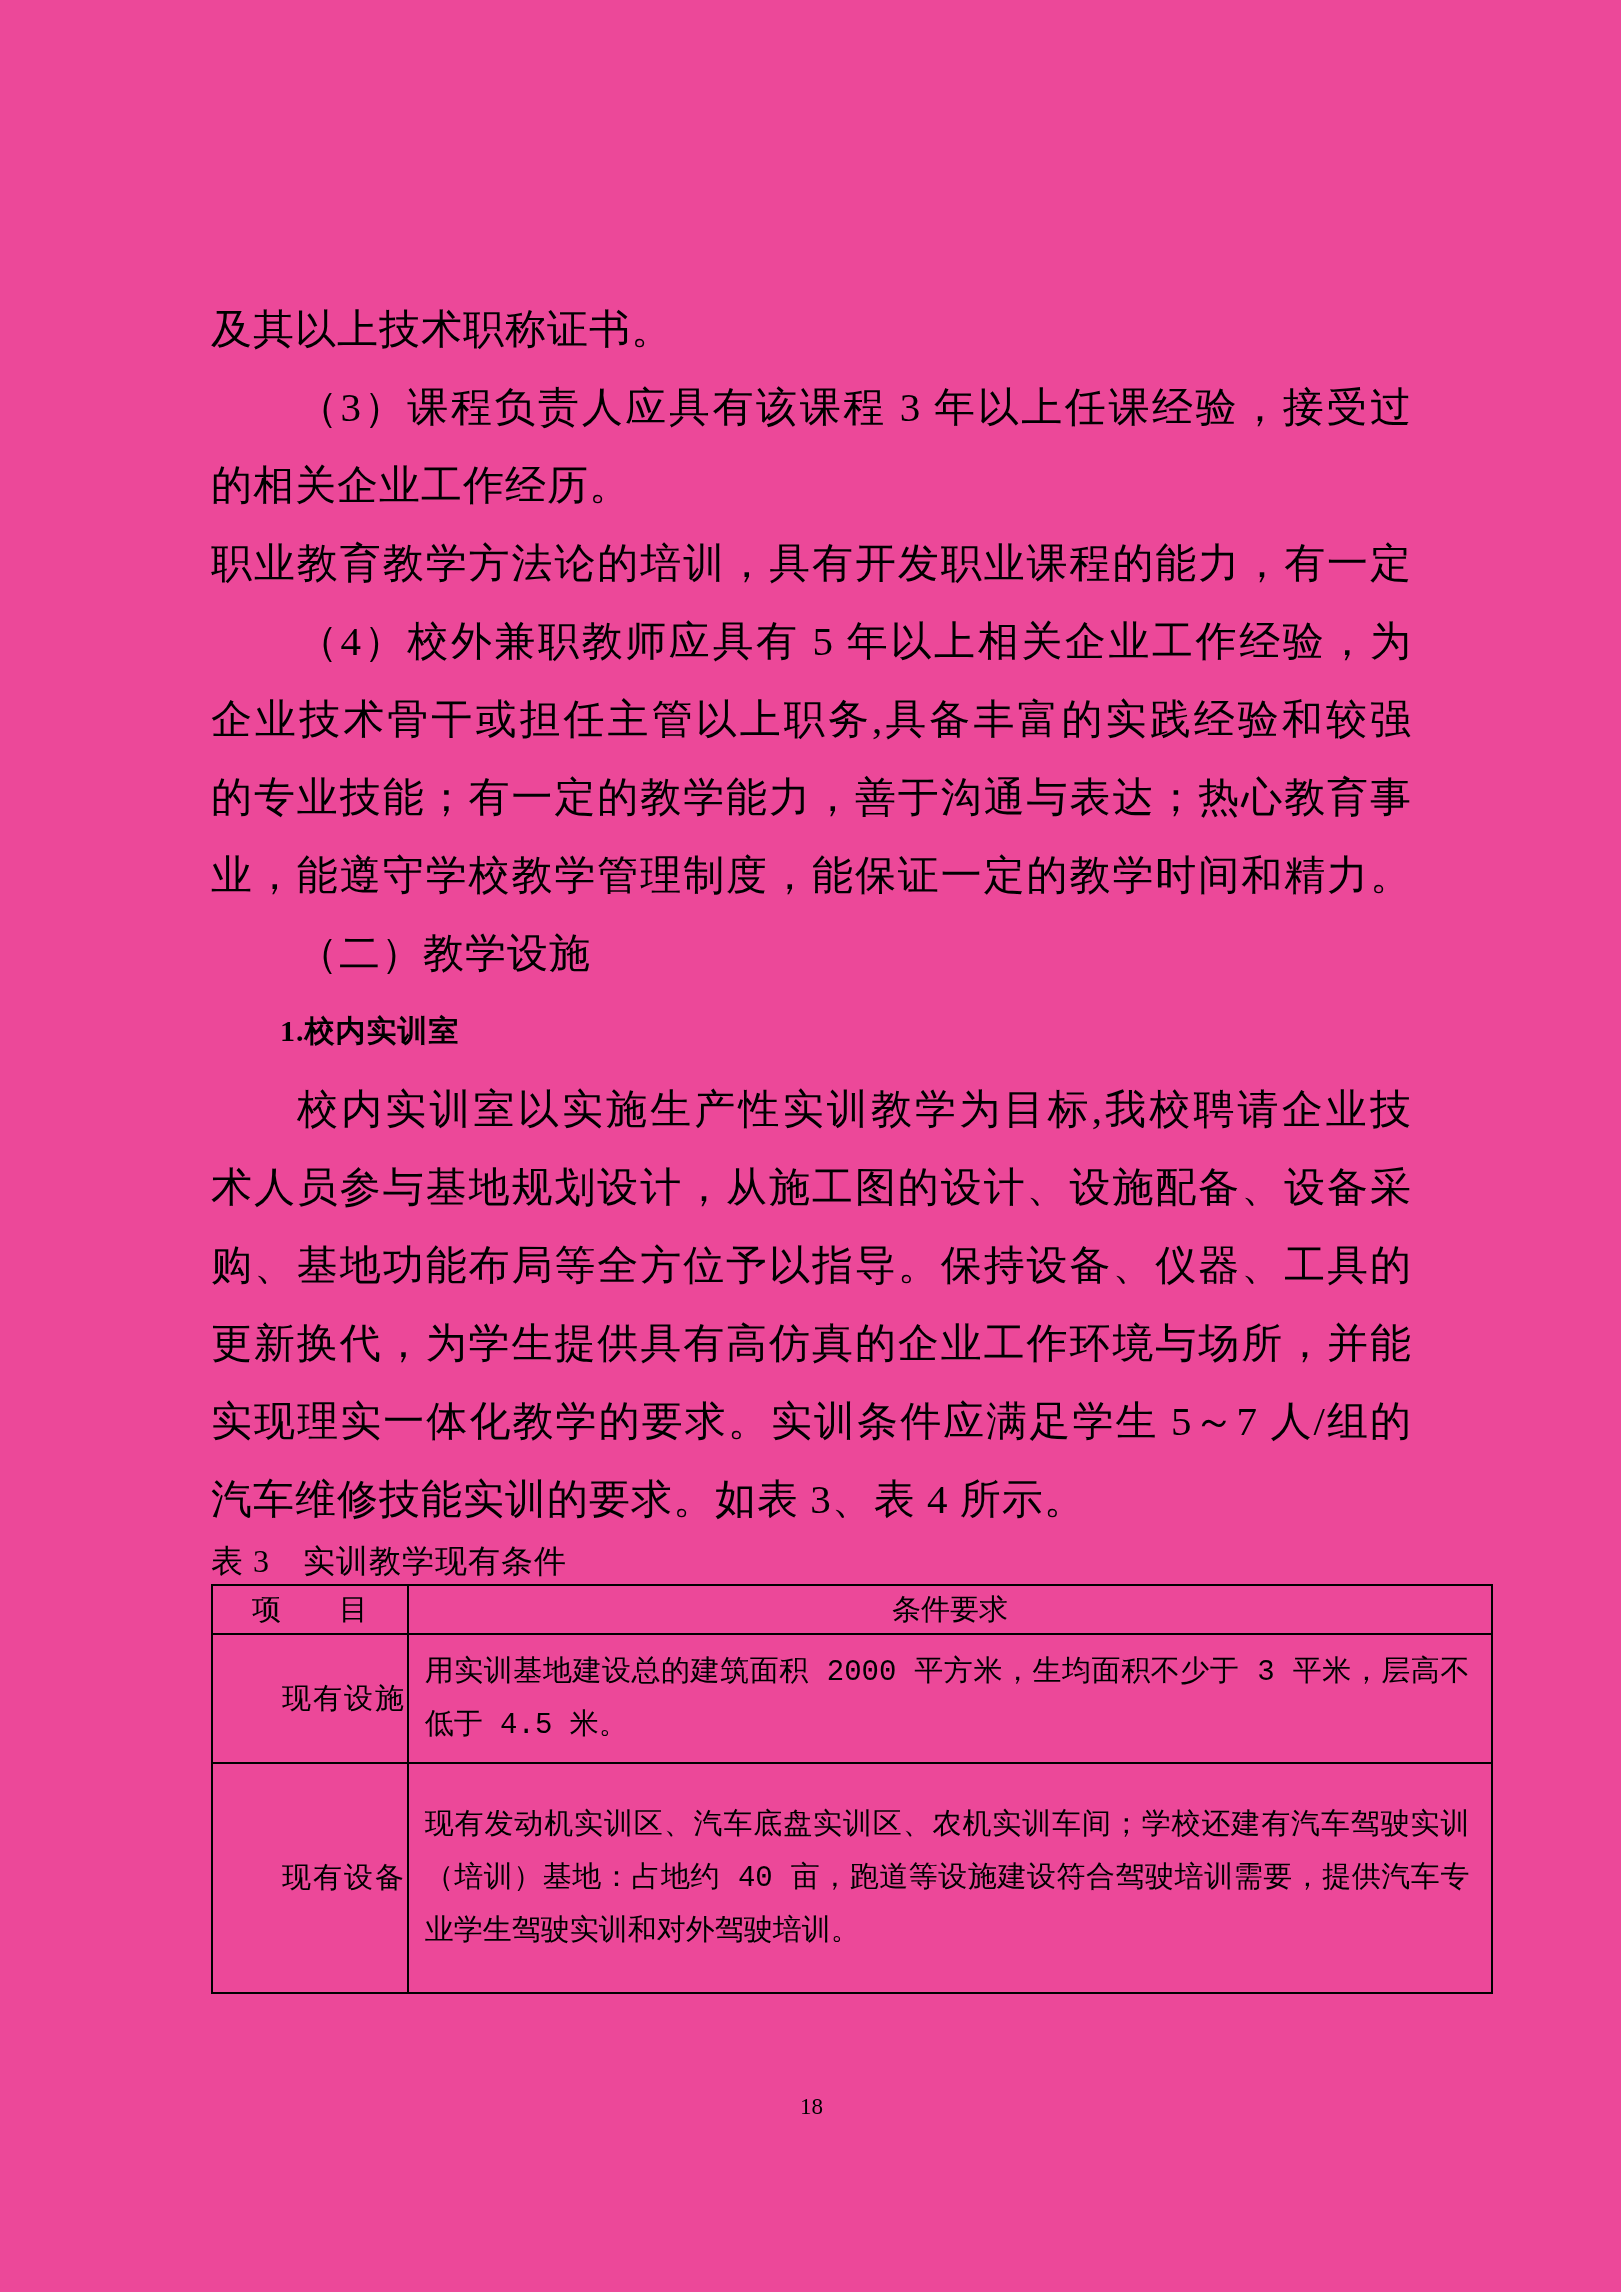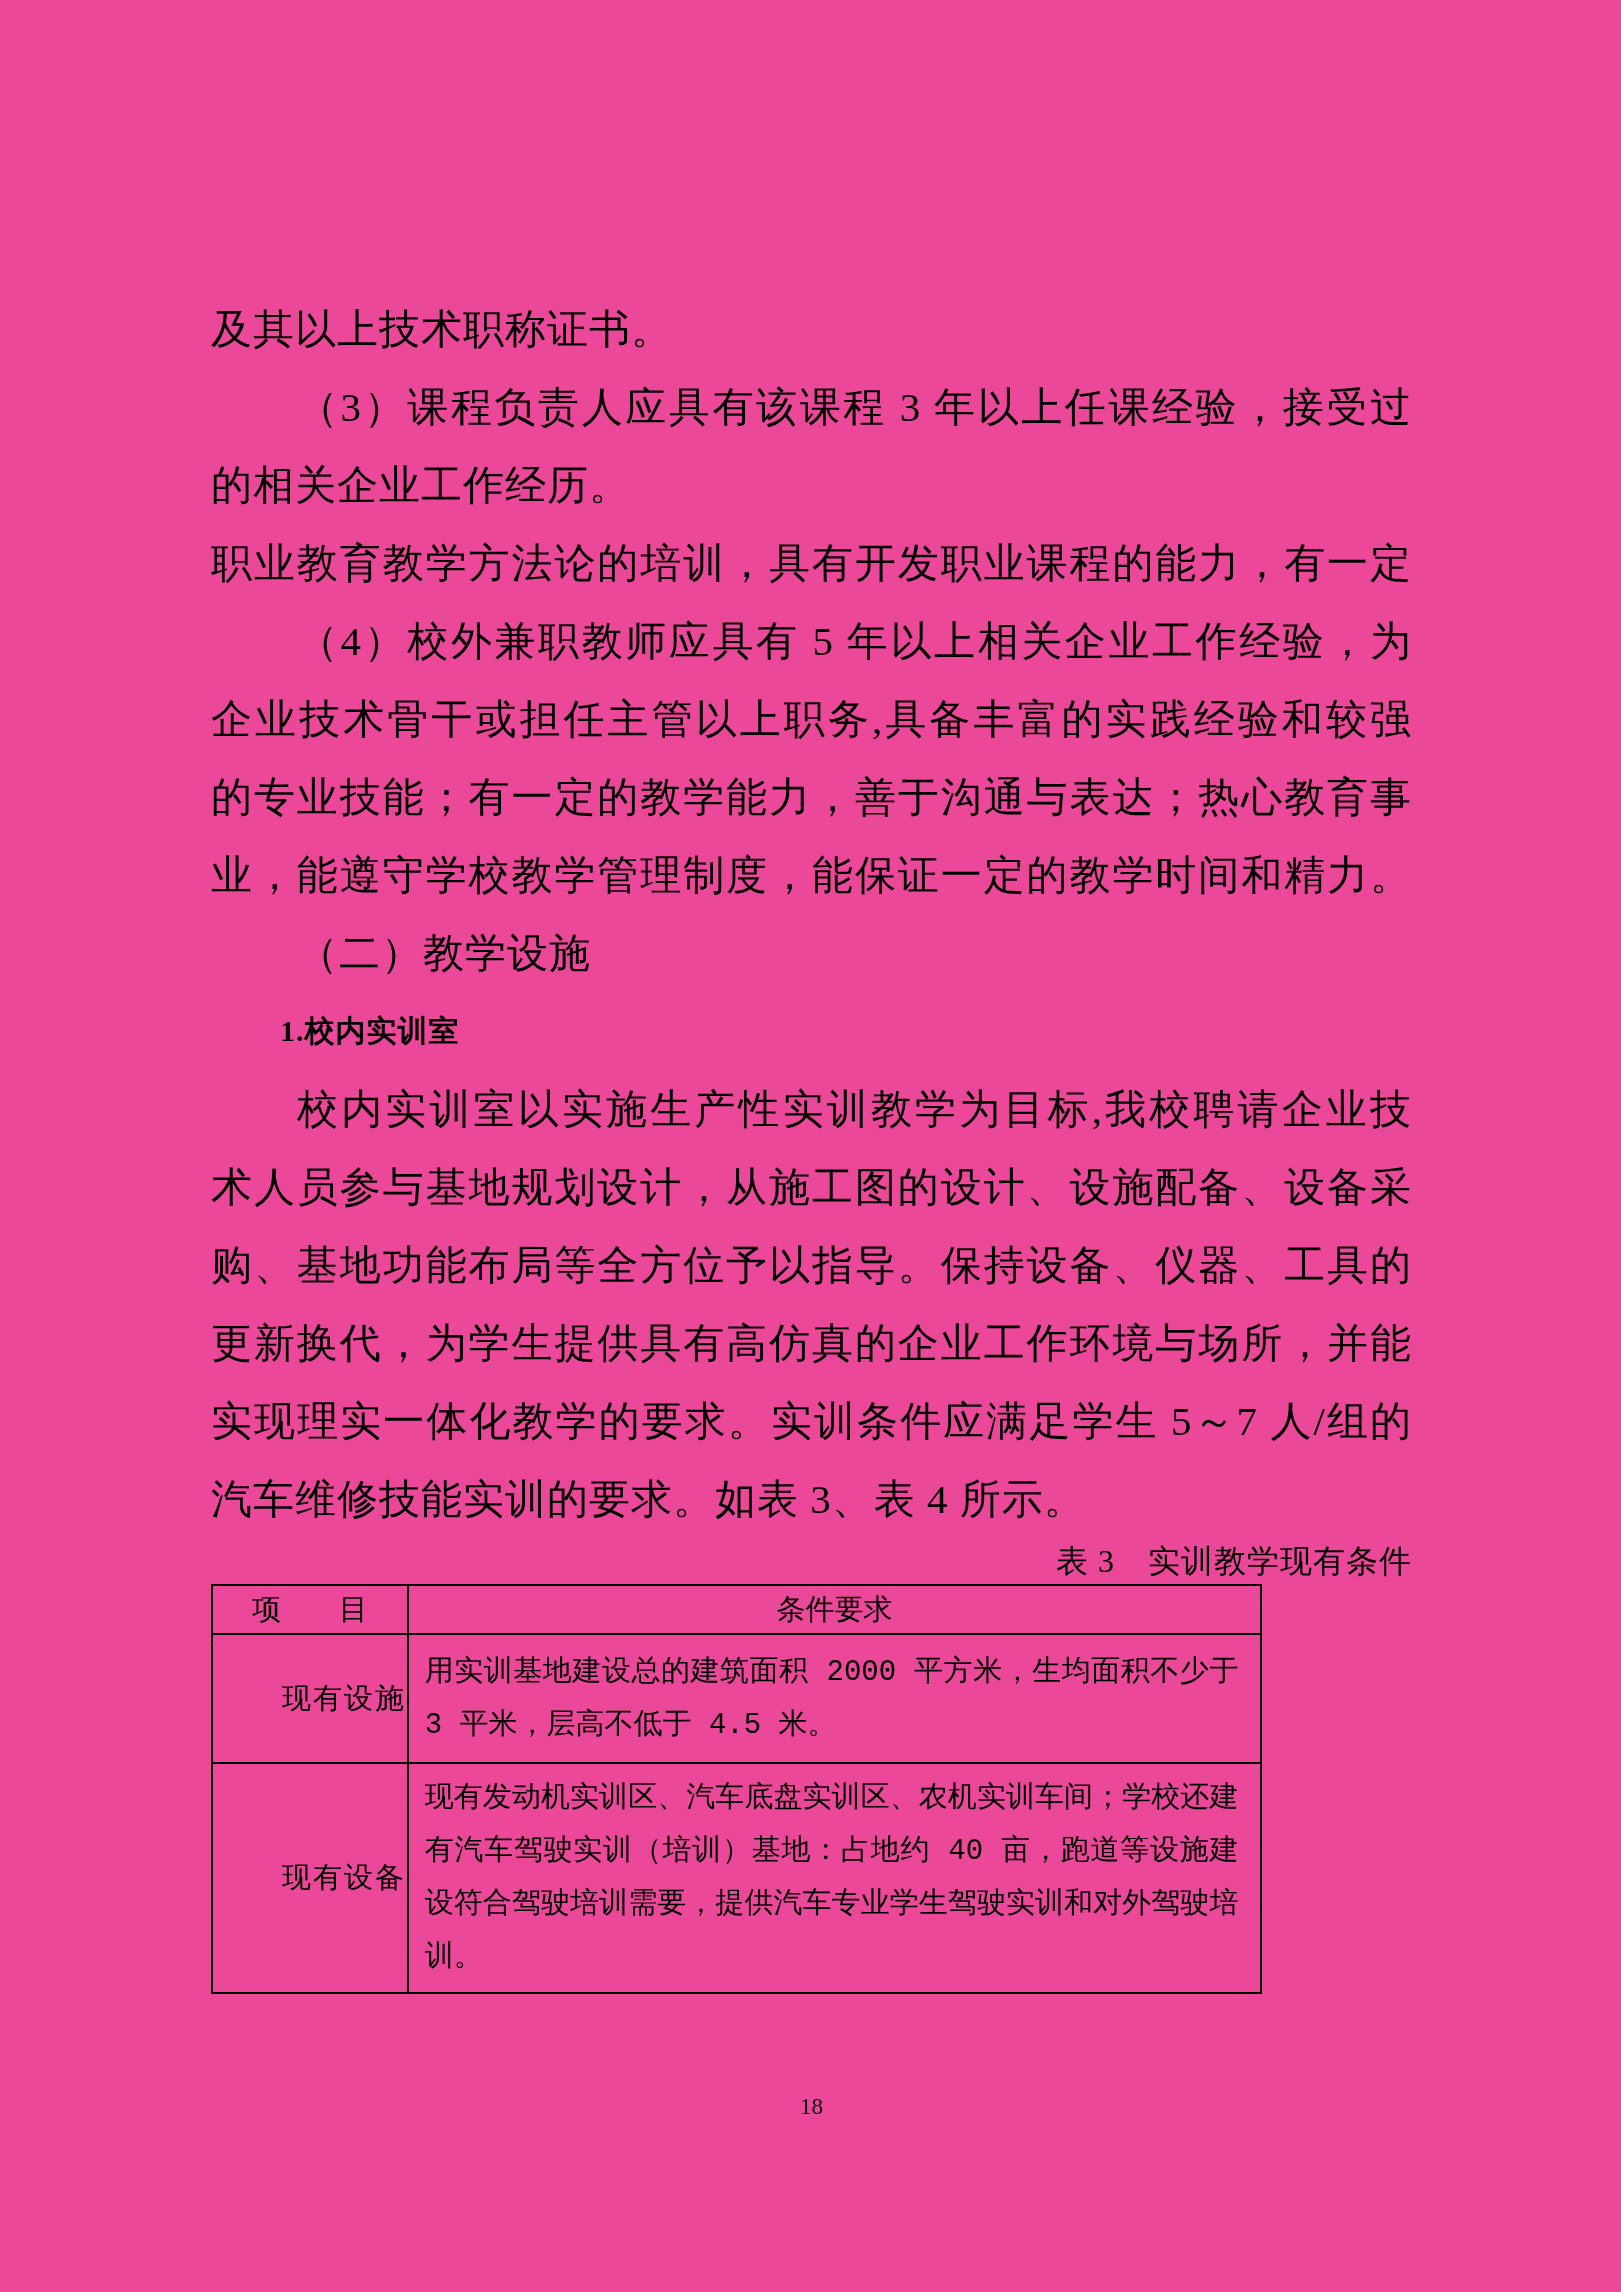--- a/index.html
+++ b/index.html
@@ -34,26 +34,26 @@
     text-align: justify;
     text-align-last: justify;
     overflow: hidden;
   }
   .indent { padding-left: 86px; }
   .indent-sm { padding-left: 69px; }
   .bold { font-weight: bold; font-size: 30px; }
   .table-caption {
     height: 46px;
     line-height: 46px;
-    text-align: right;
+    text-align: left;
     font-size: 32px;
     letter-spacing: 1px;
   }
   table.cond {
-    width: 1051px;
+    width: 1282px;
     border-collapse: collapse;
     table-layout: fixed;
   }
   table.cond th, table.cond td {
     border: 2px solid #000000;
     font-weight: normal;
     font-size: 29px;
   }
   col.c-item { width: 196px; }
   tr.hdr { height: 49px; }

